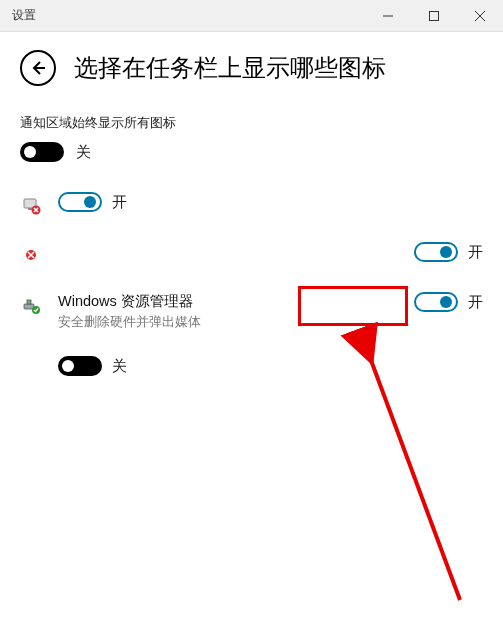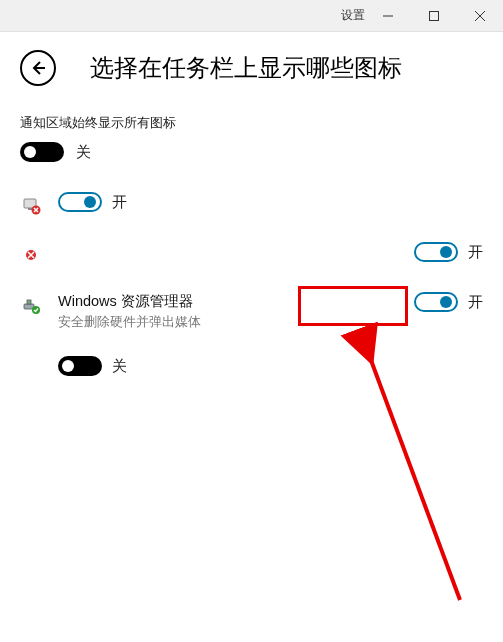--- a/index.html
+++ b/index.html
@@ -9,21 +9,21 @@
     width: 503px;
     height: 642px;
     position: relative;
     overflow: hidden;
   }
   .titlebar {
     height: 32px;
     background: #f0f0f0;
     display: flex;
     align-items: center;
-    justify-content: flex-end;
+    justify-content: space-between;
     border-bottom: 1px solid #e0e0e0;
   }
   .titlebar-title {
     padding-left: 12px;
     font-size: 12px;
     color: #333;
   }
   .win-controls { display: flex; }
   .win-btn {
     width: 46px;
@@ -48,21 +48,20 @@
     border-radius: 50%;
     display: flex;
     align-items: center;
     justify-content: center;
     margin-right: 18px;
   }
   .page-title {
     font-size: 24px;
     font-weight: 400;
     color: #000;
-    margin-left: 16px;
   }
 
   .content {
     padding: 14px 20px 0 20px;
   }
   .section-label {
     font-size: 13px;
     color: #222;
     margin-bottom: 10px;
   }

